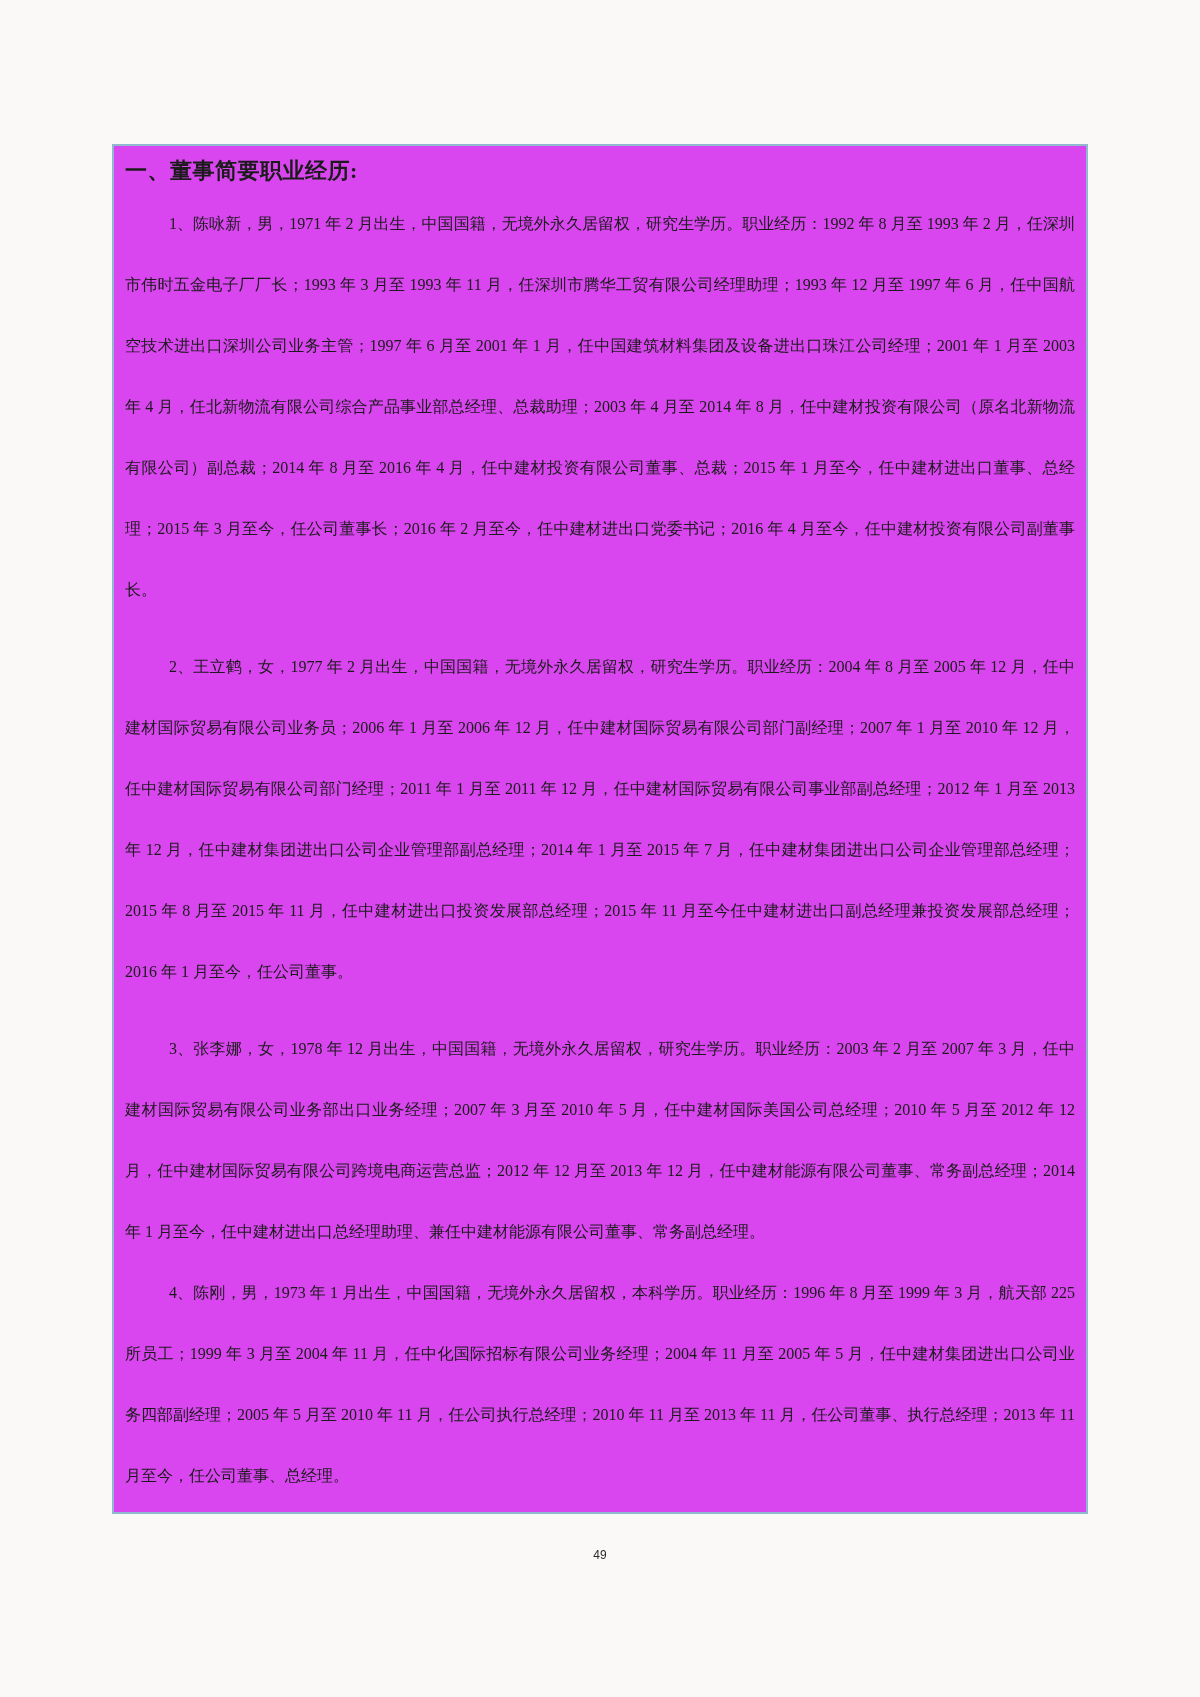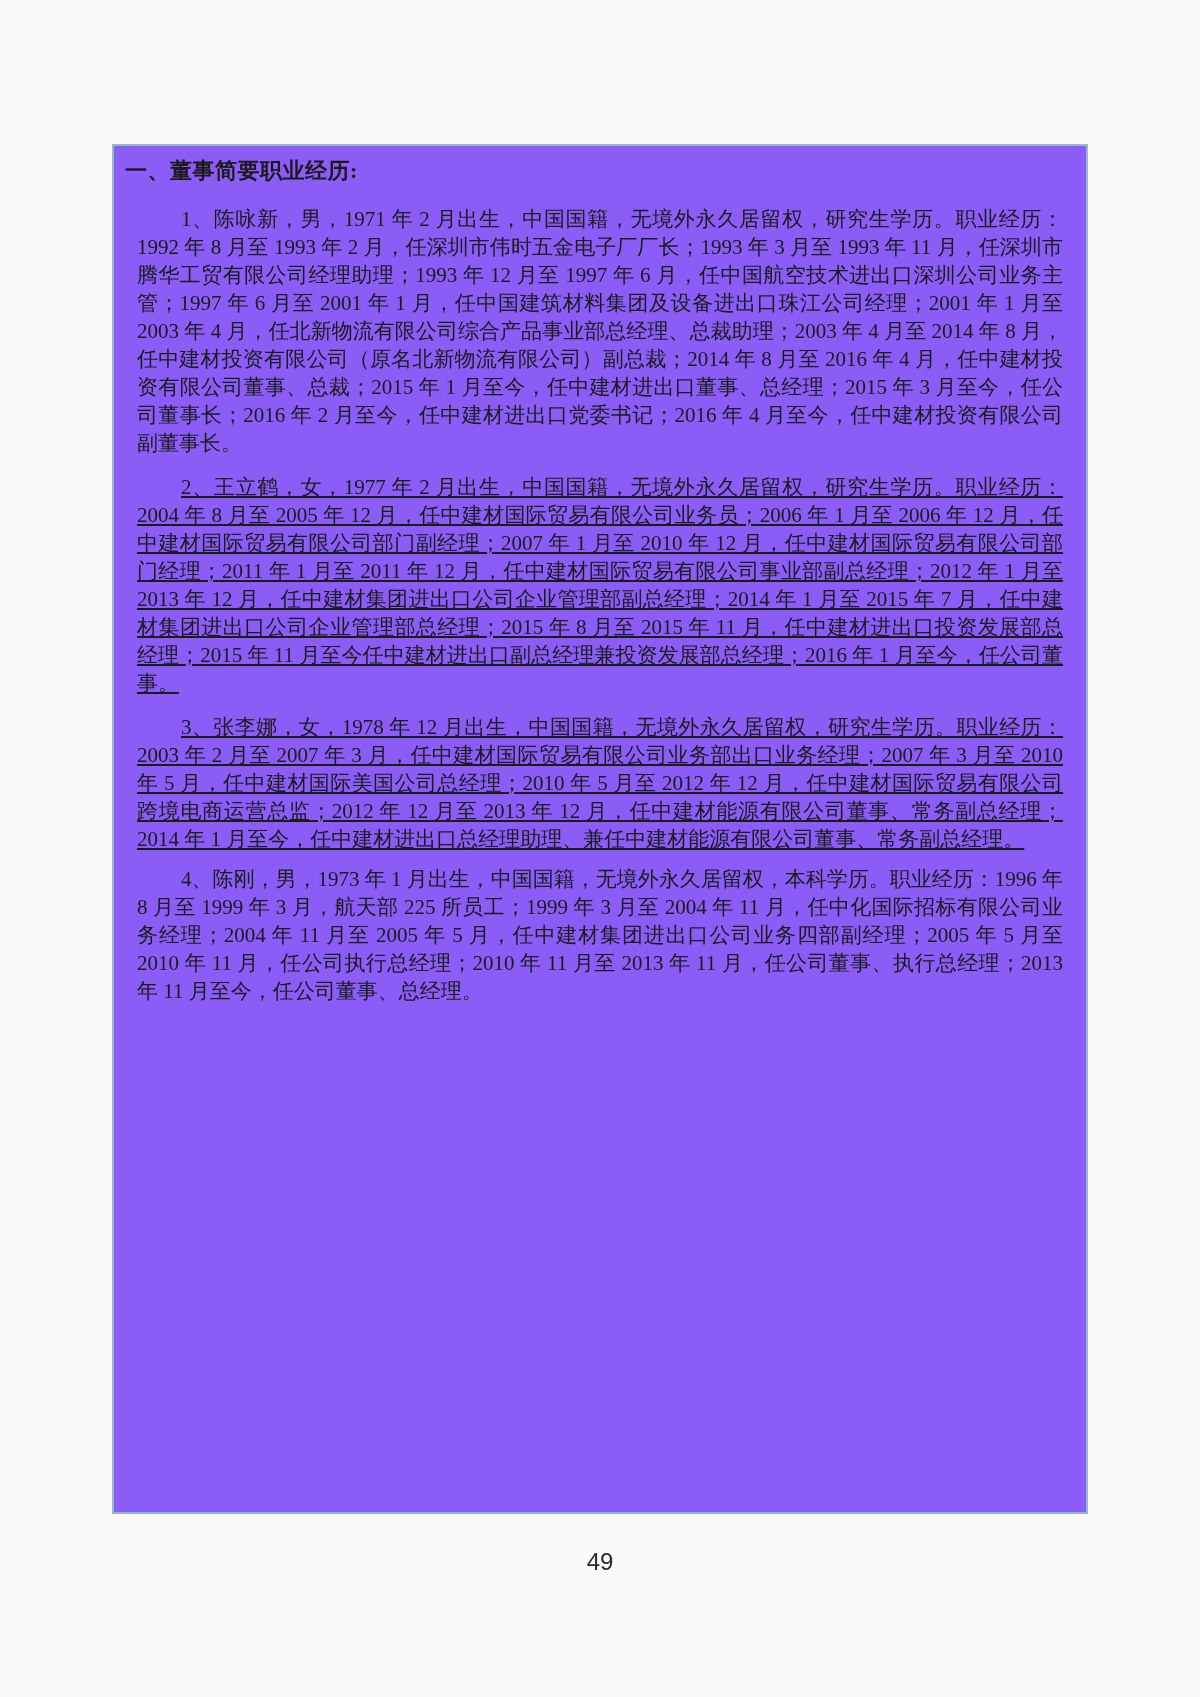--- a/index.html
+++ b/index.html
@@ -16,51 +16,50 @@
     color: var(--text, #1B1B1B);
     overflow: hidden;
   }
   .content-box {
     position: absolute;
     left: 112px;
     top: 144px;
     width: 976px;
     height: 1370px;
     border: 2px solid var(--box-border, #8FB9CF);
-    background: #8b5cf6;
+    background: #d946ef;
     padding: 2px 11px 8px 11px;
     overflow: hidden;
   }
   .heading {
     font-size: 22px;
     font-weight: bold;
     line-height: 45px;
     margin: 0;
     letter-spacing: 0.5px;
   }
   .para {
-    font-size: 21px;
-    line-height: 28px;
-    margin: 12px;
+    font-size: 16px;
+    line-height: 61px;
+    margin: 0;
     text-indent: 44px;
     text-align: justify;
     text-align-last: left;
   }
   .spaced-before {
     margin-top: 16px;
-    text-decoration: underline;
   }
   .page-number {
     position: absolute;
     top: 1548px;
     left: 0;
     width: 100%;
     text-align: center;
     font-family: "Liberation Sans", "DejaVu Sans", sans-serif;
-    font-size: 24px;
+    font-size: 12px;
     color: #2B2B2B;
   }
 </style>
 </head>
 <body>
 
 <div class="content-box">
   <h2 class="heading">一、董事简要职业经历:</h2>
 
   <p class="para">1、陈咏新，男，1971 年 2 月出生，中国国籍，无境外永久居留权，研究生学历。职业经历：1992 年 8 月至 1993 年 2 月，任深圳市伟时五金电子厂厂长；1993 年 3 月至 1993 年 11 月，任深圳市腾华工贸有限公司经理助理；1993 年 12 月至 1997 年 6 月，任中国航空技术进出口深圳公司业务主管；1997 年 6 月至 2001 年 1 月，任中国建筑材料集团及设备进出口珠江公司经理；2001 年 1 月至 2003 年 4 月，任北新物流有限公司综合产品事业部总经理、总裁助理；2003 年 4 月至 2014 年 8 月，任中建材投资有限公司（原名北新物流有限公司）副总裁；2014 年 8 月至 2016 年 4 月，任中建材投资有限公司董事、总裁；2015 年 1 月至今，任中建材进出口董事、总经理；2015 年 3 月至今，任公司董事长；2016 年 2 月至今，任中建材进出口党委书记；2016 年 4 月至今，任中建材投资有限公司副董事长。</p>

